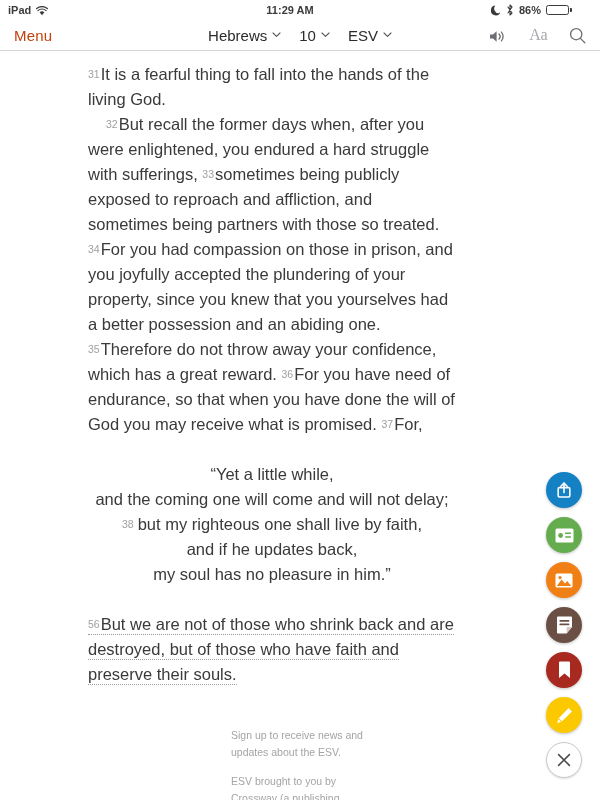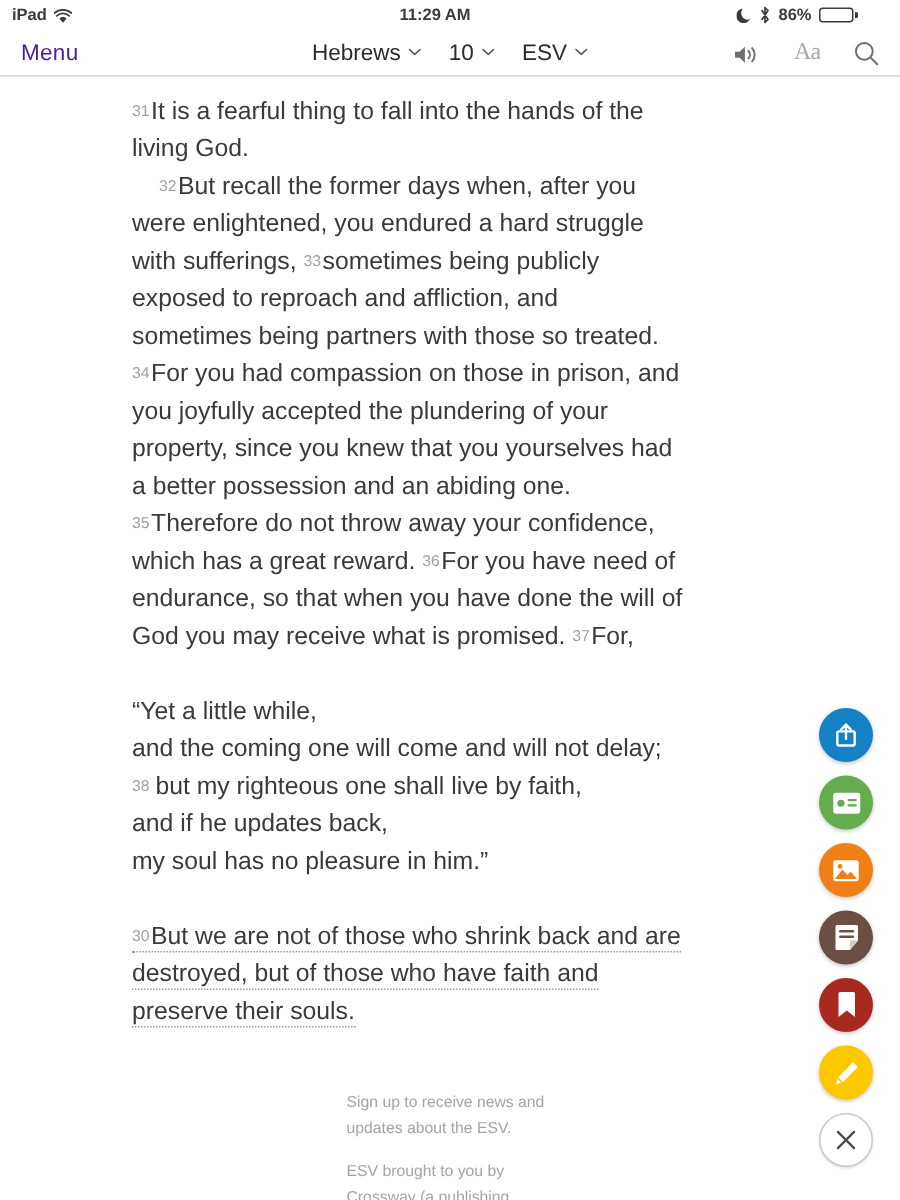--- a/index.html
+++ b/index.html
@@ -82,21 +82,21 @@
     width: 600px;
     height: 31px;
     border-bottom: 1px solid #d6d6d6;
     display: flex;
     align-items: center;
   }
   .menu-btn {
     position: absolute;
     left: 14px;
     font-size: 15px;
-    color: #4c1d95;
+    color: #c2410c;
     letter-spacing: .2px;
   }
   .tb-center {
     position: absolute;
     left: 0; right: 0;
     display: flex;
     justify-content: center;
     align-items: center;
     gap: 18px;
   }
@@ -147,20 +147,21 @@
     padding-right: 1px;
   }
   .para { margin: 0; }
   .para.indent { text-indent: 18px; }
 
   .poetry {
     margin-top: 25px;
     font-size: 16.5px;
     line-height: 25px;
     color: #3a3a3a;
+    text-align: center;
   }
   .poetry .line { white-space: nowrap; }
 
   .vs39 {
     margin-top: 25px;
   }
   .vs39 .hl {
     border-bottom: 1px dotted #9a9a9a;
     padding-bottom: 1px;
   }
@@ -300,21 +301,21 @@
       <div class="poetry" id="poetry">
           <div class="line"><span>“Yet a little while,</span></div>
           <div class="line"><span>and the coming one will come and will not delay;</span></div>
           <div class="line"><span class="vnum">38 </span><span>but my righteous one shall live by faith,</span></div>
           <div class="line"><span>and if he updates back,</span></div>
           <div class="line"><span>my soul has no pleasure in him.”</span></div>
         </div>
 
       <div class="vs39">
         <span class="hl">
-          <span class="vnum">30</span><span>But we are not of those who shrink back and are destroyed, but of those who have faith and preserve their souls.</span>
+          <span class="vnum">56</span><span>But we are not of those who shrink back and are destroyed, but of those who have faith and preserve their souls.</span>
         </span>
       </div>
 
       <div class="footer">
         <p>Sign up to receive news and updates about the ESV.</p>
         <p>ESV brought to you by Crossway (a publishing ministry of Good News Publishers)</p>
         <a class="learn-more" href="#">Learn More</a>
       </div>
 
     </div>

